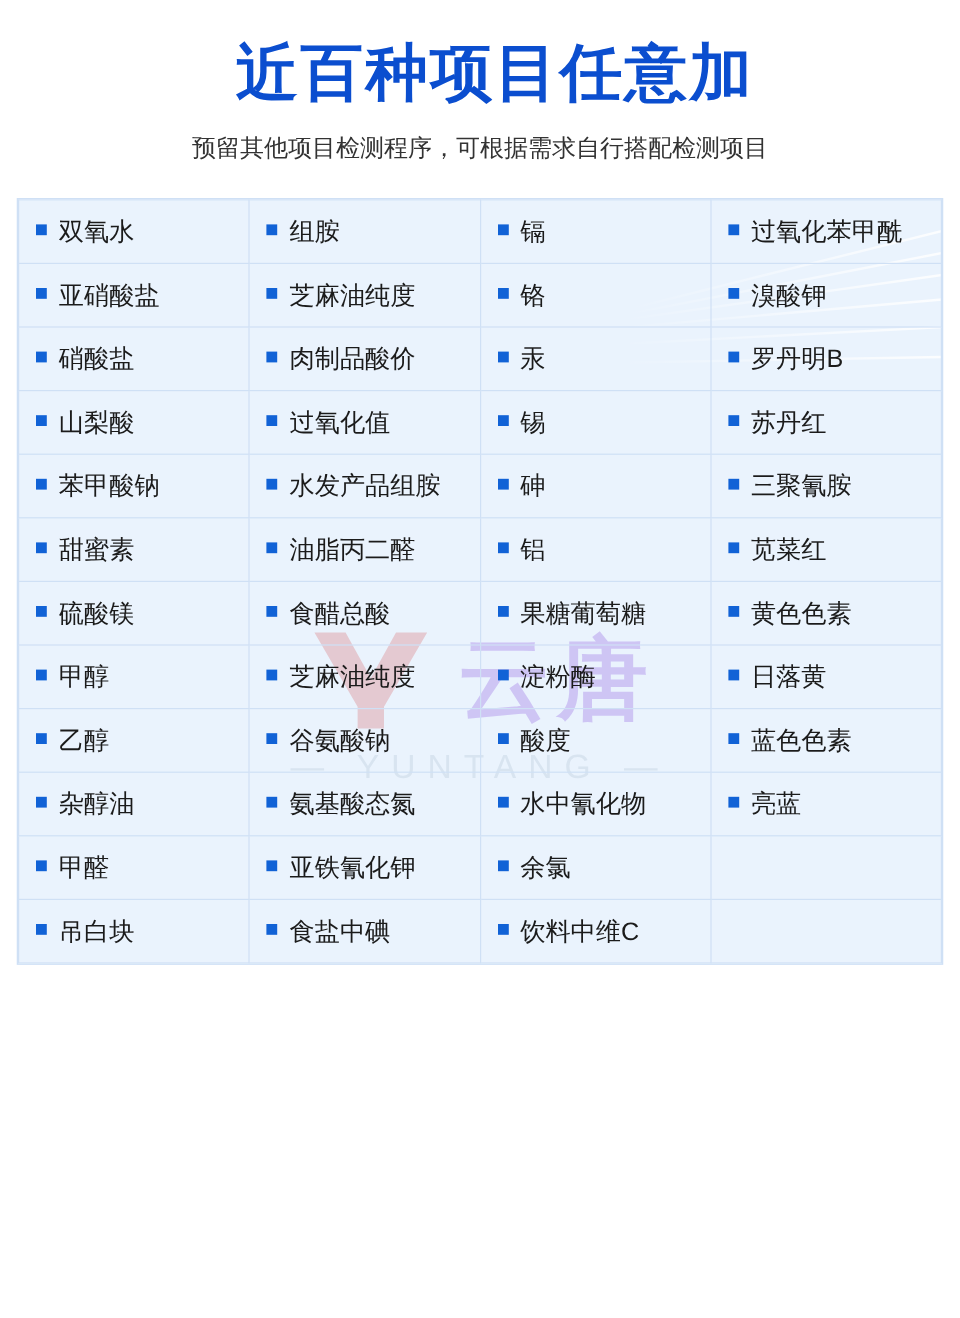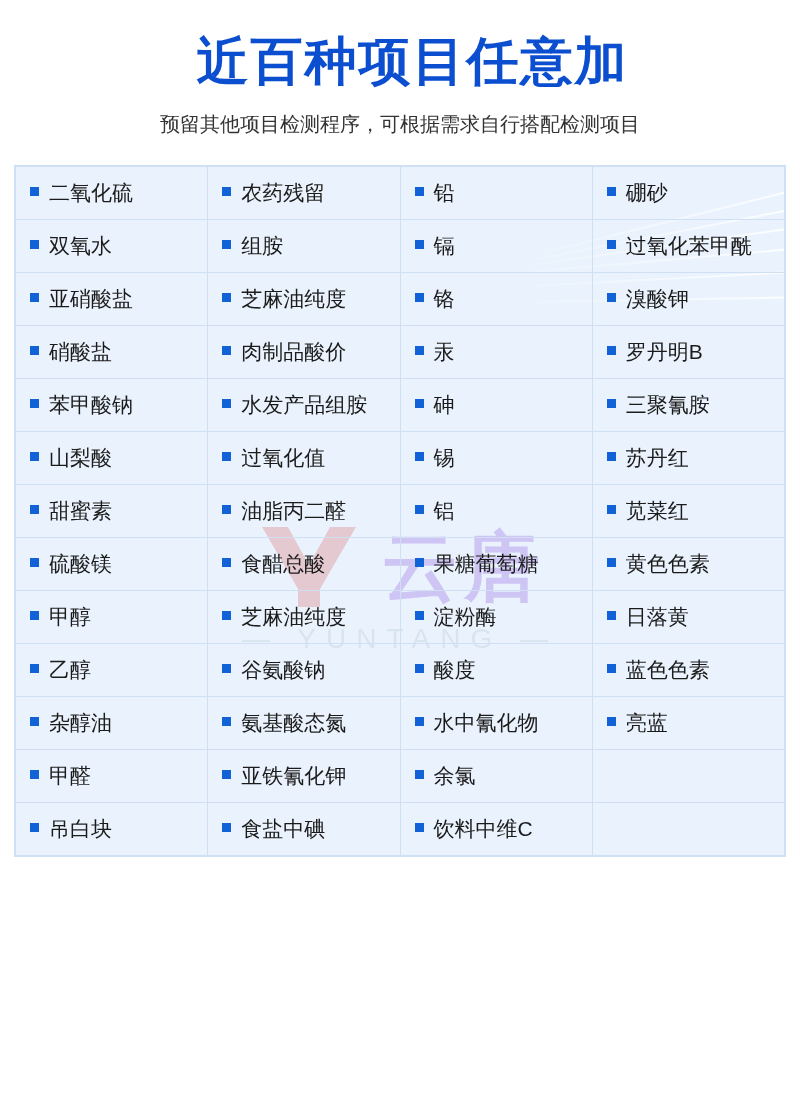--- a/index.html
+++ b/index.html
@@ -172,56 +172,50 @@
           <path d="M30 30 L55 74 L80 30" fill="none" stroke="#d23a3a" stroke-width="9"></path>
         </svg>
         <span class="wm-cn">云唐</span>
       </div>
       <div class="wm-en">— YUNTANG —</div>
     </div>
 
     <table class="items">
       <tbody id="items-body">
           <tr>
-            <td><span class="bullet"></span><span class="cell-label">二氧化硫</span></td>
-            <td><span class="bullet"></span><span class="cell-label">农药残留</span></td>
-            <td><span class="bullet"></span><span class="cell-label">铅</span></td>
-            <td><span class="bullet"></span><span class="cell-label">硼砂</span></td>
-          </tr>
-          <tr>
             <td><span class="bullet"></span><span class="cell-label">双氧水</span></td>
             <td><span class="bullet"></span><span class="cell-label">组胺</span></td>
             <td><span class="bullet"></span><span class="cell-label">镉</span></td>
             <td><span class="bullet"></span><span class="cell-label">过氧化苯甲酰</span></td>
           </tr>
           <tr>
             <td><span class="bullet"></span><span class="cell-label">亚硝酸盐</span></td>
             <td><span class="bullet"></span><span class="cell-label">芝麻油纯度</span></td>
             <td><span class="bullet"></span><span class="cell-label">铬</span></td>
             <td><span class="bullet"></span><span class="cell-label">溴酸钾</span></td>
           </tr>
           <tr>
             <td><span class="bullet"></span><span class="cell-label">硝酸盐</span></td>
             <td><span class="bullet"></span><span class="cell-label">肉制品酸价</span></td>
             <td><span class="bullet"></span><span class="cell-label">汞</span></td>
             <td><span class="bullet"></span><span class="cell-label">罗丹明B</span></td>
           </tr>
           <tr>
+            <td><span class="bullet"></span><span class="cell-label">山梨酸</span></td>
+            <td><span class="bullet"></span><span class="cell-label">过氧化值</span></td>
+            <td><span class="bullet"></span><span class="cell-label">锡</span></td>
+            <td><span class="bullet"></span><span class="cell-label">苏丹红</span></td>
+          </tr>
+          <tr>
             <td><span class="bullet"></span><span class="cell-label">苯甲酸钠</span></td>
             <td><span class="bullet"></span><span class="cell-label">水发产品组胺</span></td>
             <td><span class="bullet"></span><span class="cell-label">砷</span></td>
             <td><span class="bullet"></span><span class="cell-label">三聚氰胺</span></td>
           </tr>
           <tr>
-            <td><span class="bullet"></span><span class="cell-label">山梨酸</span></td>
-            <td><span class="bullet"></span><span class="cell-label">过氧化值</span></td>
-            <td><span class="bullet"></span><span class="cell-label">锡</span></td>
-            <td><span class="bullet"></span><span class="cell-label">苏丹红</span></td>
-          </tr>
-          <tr>
             <td><span class="bullet"></span><span class="cell-label">甜蜜素</span></td>
             <td><span class="bullet"></span><span class="cell-label">油脂丙二醛</span></td>
             <td><span class="bullet"></span><span class="cell-label">铝</span></td>
             <td><span class="bullet"></span><span class="cell-label">苋菜红</span></td>
           </tr>
           <tr>
             <td><span class="bullet"></span><span class="cell-label">硫酸镁</span></td>
             <td><span class="bullet"></span><span class="cell-label">食醋总酸</span></td>
             <td><span class="bullet"></span><span class="cell-label">果糖葡萄糖</span></td>
             <td><span class="bullet"></span><span class="cell-label">黄色色素</span></td>

